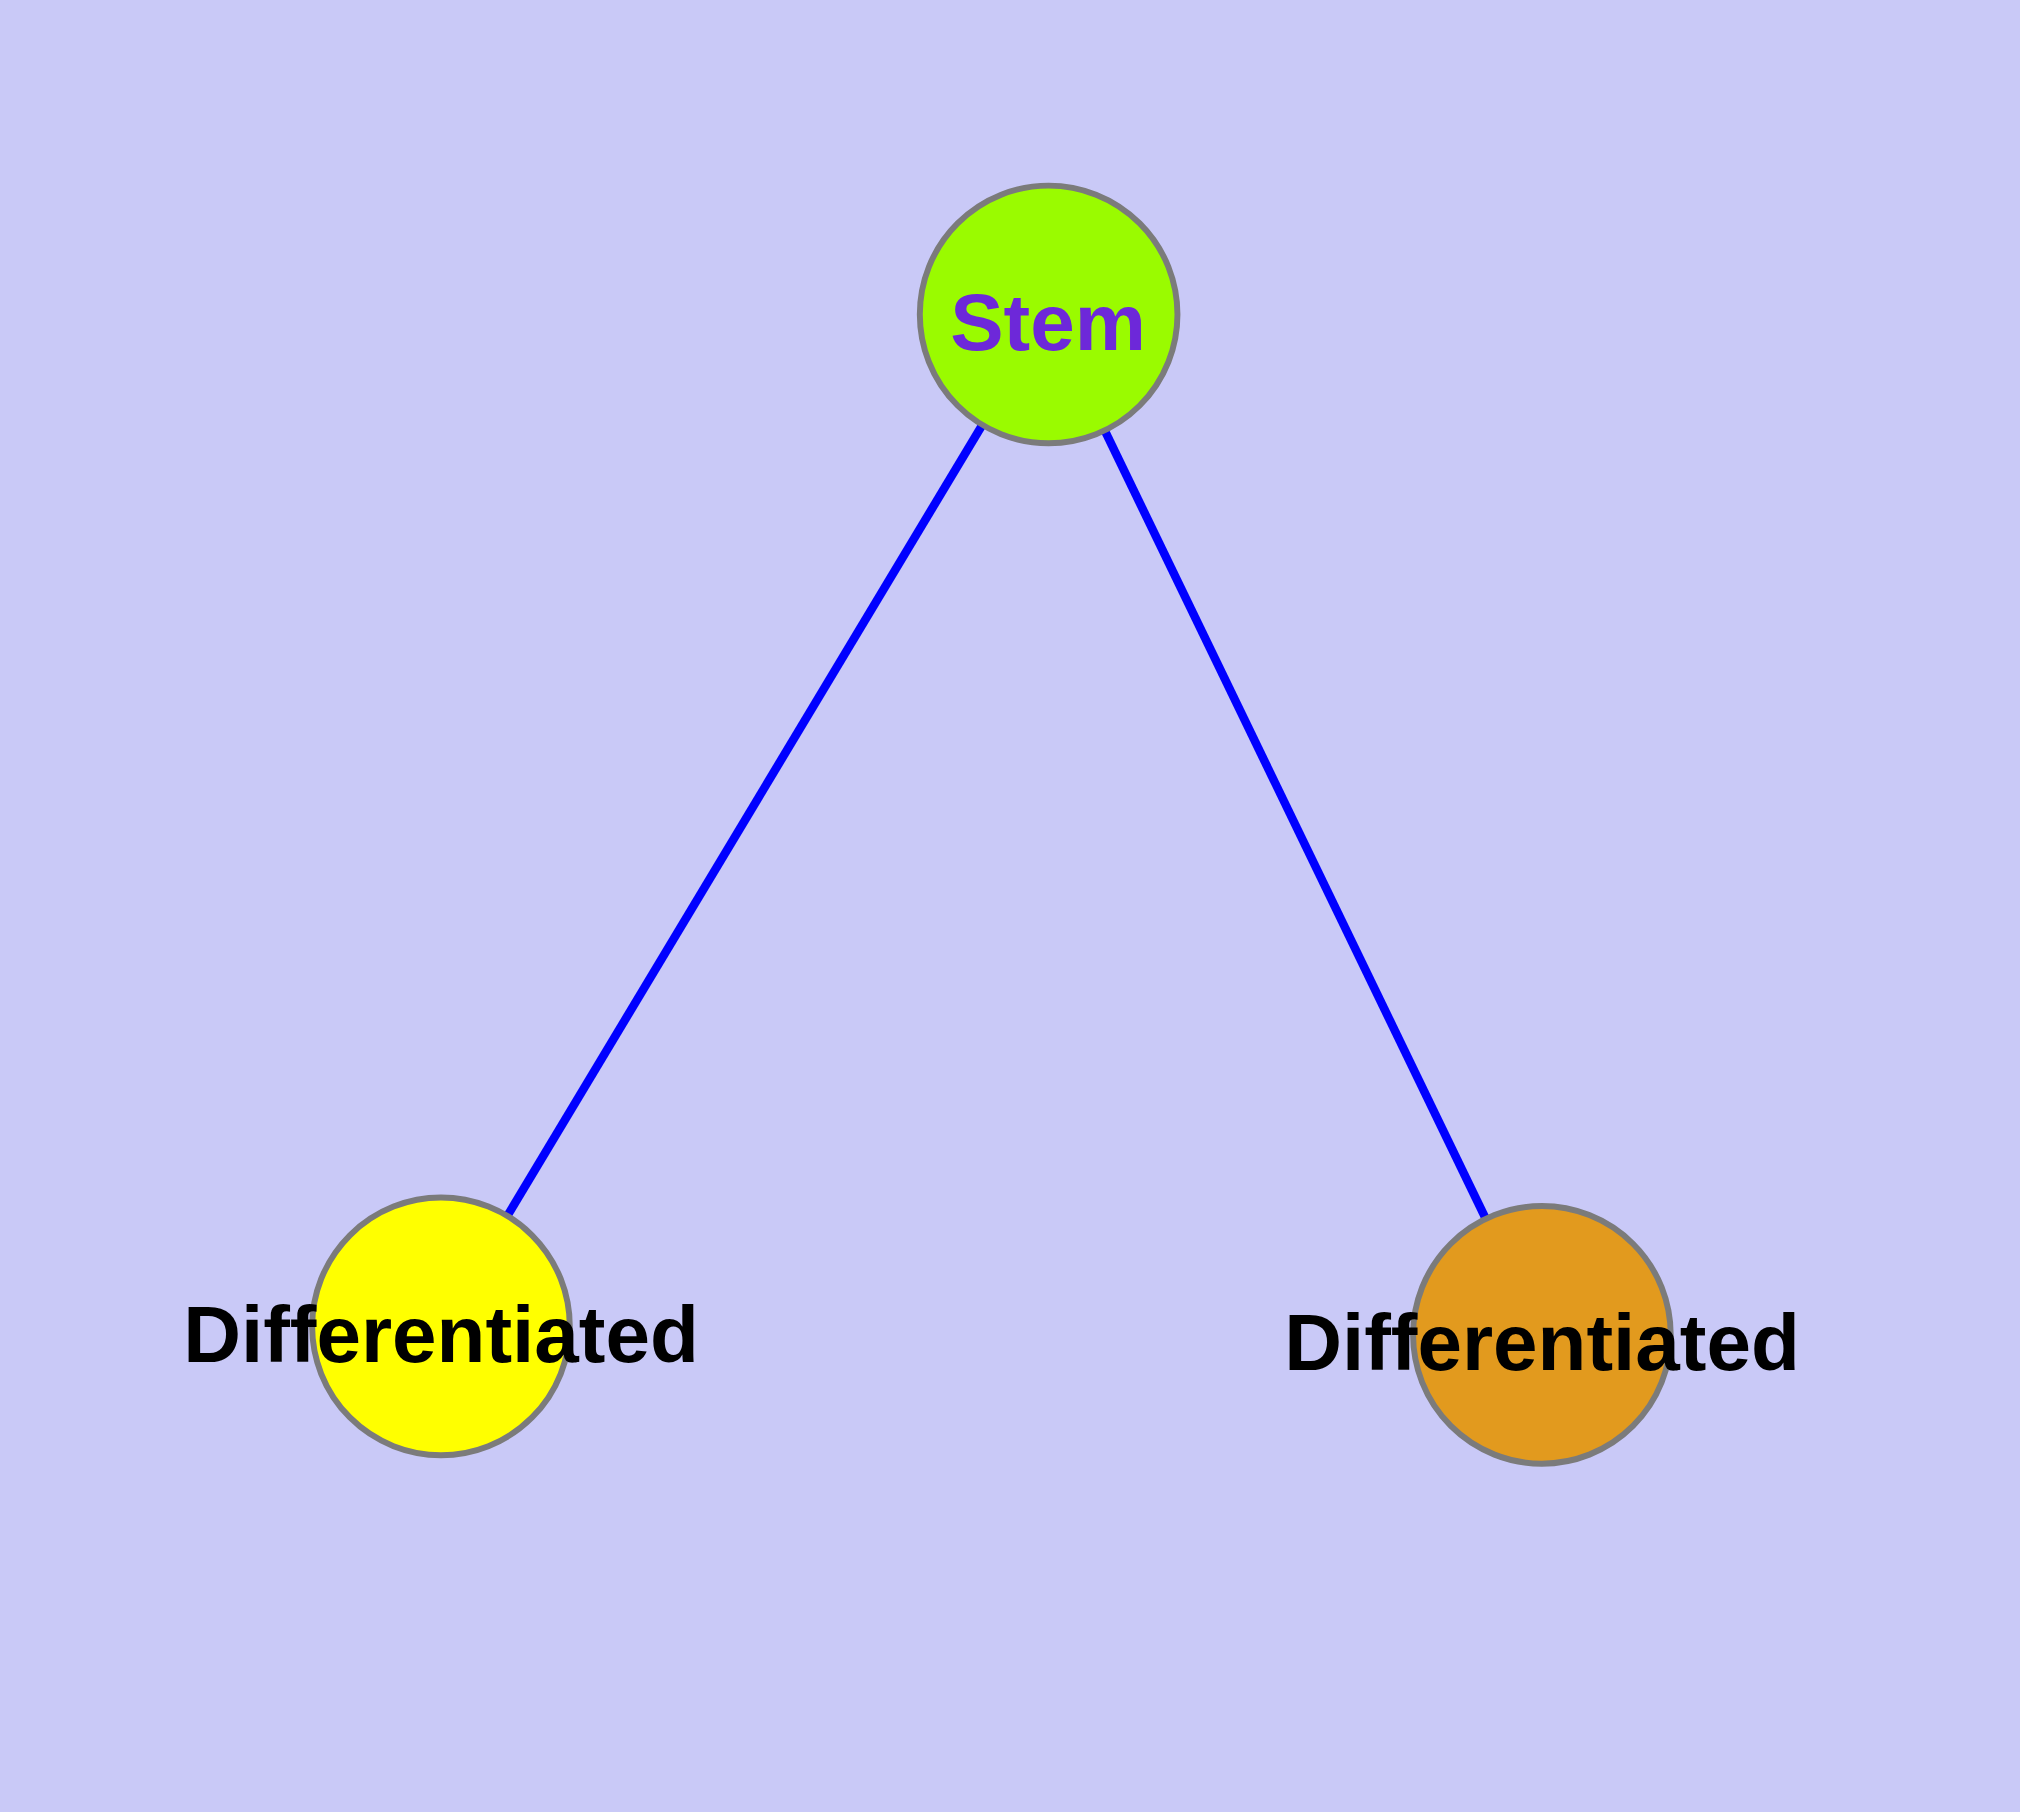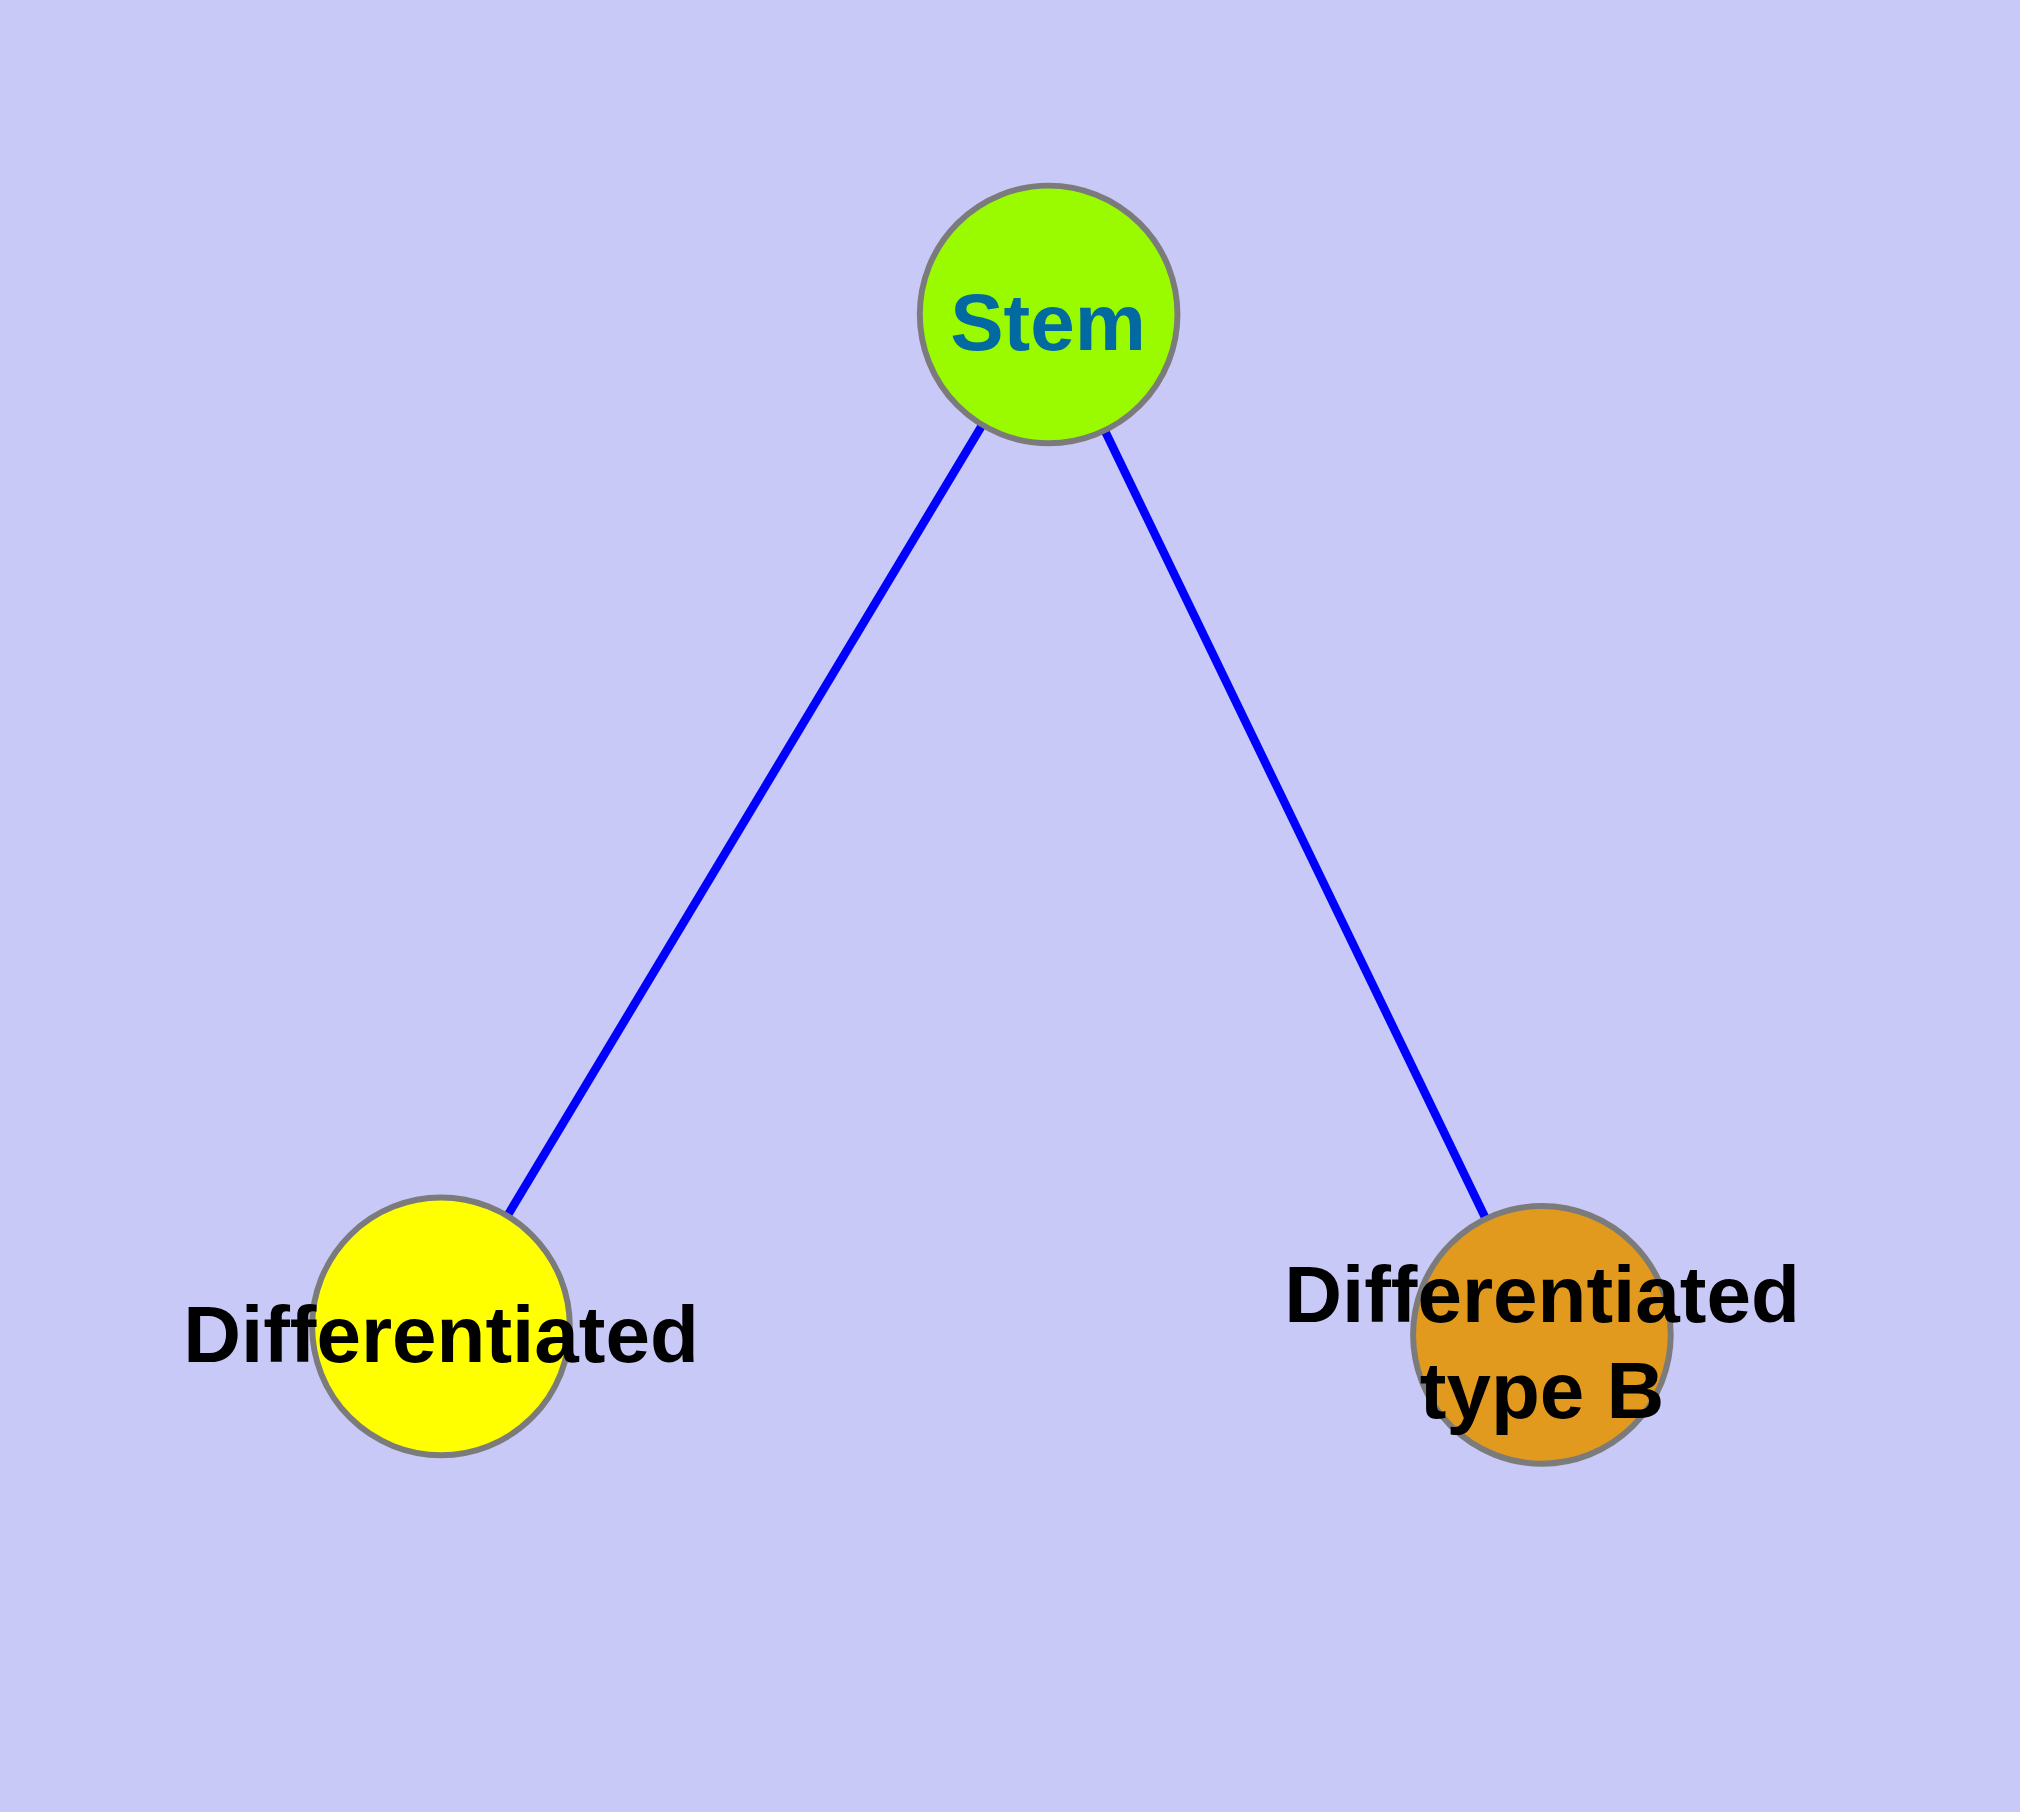--- a/index.html
+++ b/index.html
@@ -42,25 +42,24 @@
     <line x1="1237" y1="371" x2="520" y2="1565" stroke="#0000FF" stroke-width="10"></line>
     <line x1="1237" y1="371" x2="1819" y2="1575" stroke="#0000FF" stroke-width="10"></line>
   </g>
   <g>
     <circle cx="1237" cy="371" r="152" fill="#9AFB00" stroke="#7B7B7B" stroke-width="7"></circle>
     <circle cx="520" cy="1565" r="152" fill="#FFFF00" stroke="#7B7B7B" stroke-width="7"></circle>
     <circle cx="1819" cy="1575" r="152" fill="#E29A1E" stroke="#7B7B7B" stroke-width="7"></circle>
   </g>
 </svg>
 
-<div class="node-label" style="left: 1048px; top: 323px; color: #0369a1;">
+<div class="node-label" style="left: 1048px; top: 323px; color: #6d28d9;">
   <span class="label-line">Stem</span>
 </div>
 
 <div class="node-label" style="left: 441px; top: 1335px; color: rgb(0, 0, 0);">
   <span class="label-line">Differentiated</span>
 </div>
 
 <div class="node-label" style="left: 1542px; top: 1343px; color: rgb(0, 0, 0);">
   <span class="label-line">Differentiated</span>
-  <span class="label-line">type B</span>
 </div>
 
 
 </body></html>

